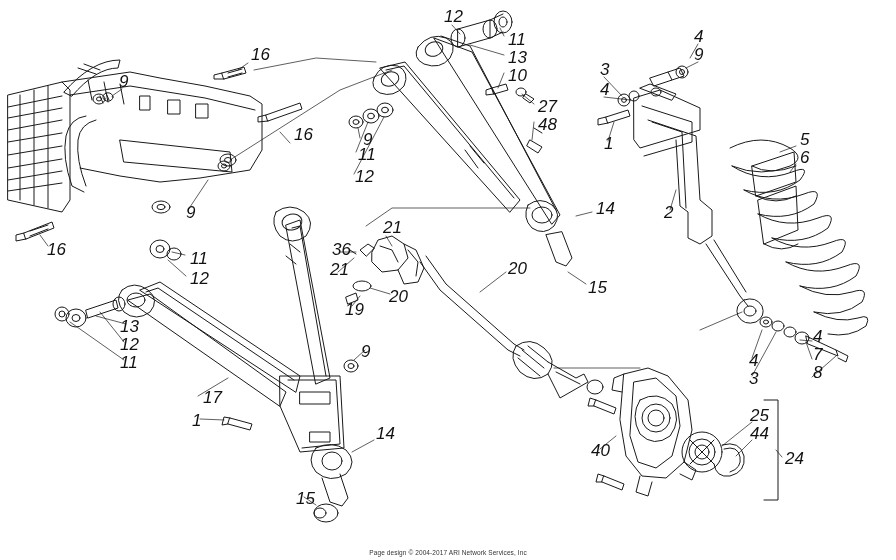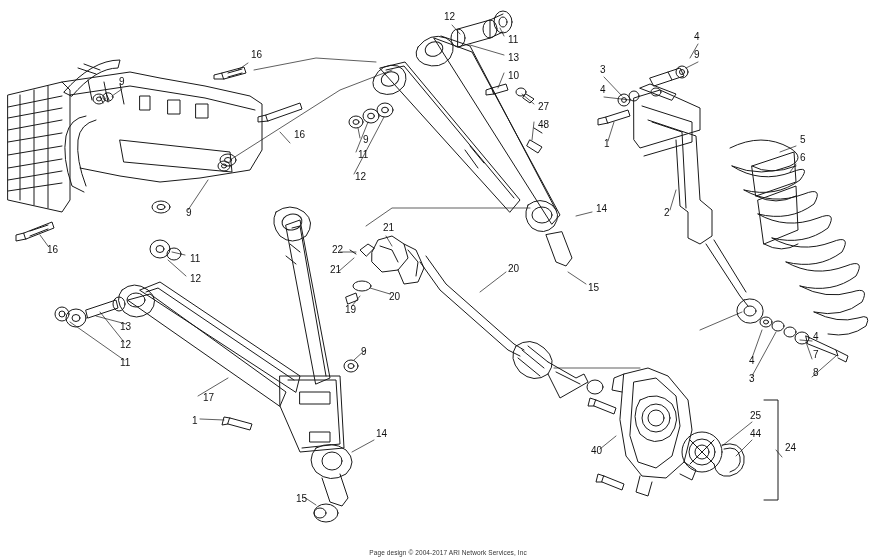--- a/index.html
+++ b/index.html
@@ -8,24 +8,25 @@
     background:#ffffff;
     font-family:"Liberation Sans", sans-serif;
     overflow:hidden;
     position:relative;
   }
   #stage{position:absolute;left:0;top:0;width:896px;height:560px;}
   svg.diagram{position:absolute;left:0;top:0;width:896px;height:560px;}
   .callout{
     position:absolute;
     font-family:"Liberation Sans", sans-serif;
-    font-size:10px;
+    font-size:17px;
     color:#111111;
     white-space:nowrap;
     line-height:11px;
+    font-style:italic;
   }
   .footer{
     position:absolute;
     left:0;right:0;bottom:4px;
     text-align:center;
     font-size:6.5px;
     color:#333333;
     font-family:"Liberation Sans", sans-serif;
     letter-spacing:0.1px;
   }
@@ -355,34 +356,34 @@
   <div class="callout" style="left:800px;top:134px">5</div>
   <div class="callout" style="left:800px;top:152px">6</div>
   <div class="callout" style="left:596px;top:203px">14</div>
   <div class="callout" style="left:588px;top:282px">15</div>
   <div class="callout" style="left:749px;top:355px">4</div>
   <div class="callout" style="left:749px;top:373px">3</div>
   <div class="callout" style="left:813px;top:331px">4</div>
   <div class="callout" style="left:813px;top:349px">7</div>
   <div class="callout" style="left:813px;top:367px">8</div>
   <div class="callout" style="left:383px;top:222px">21</div>
-  <div class="callout" style="left:332px;top:244px">22</div>
+  <div class="callout" style="left:332px;top:244px">36</div>
   <div class="callout" style="left:330px;top:264px">21</div>
   <div class="callout" style="left:389px;top:291px">20</div>
   <div class="callout" style="left:345px;top:304px">19</div>
   <div class="callout" style="left:508px;top:263px">20</div>
   <div class="callout" style="left:190px;top:253px">11</div>
   <div class="callout" style="left:190px;top:273px">12</div>
   <div class="callout" style="left:120px;top:321px">13</div>
   <div class="callout" style="left:120px;top:339px">12</div>
   <div class="callout" style="left:120px;top:357px">11</div>
   <div class="callout" style="left:361px;top:346px">9</div>
   <div class="callout" style="left:203px;top:392px">17</div>
   <div class="callout" style="left:192px;top:415px">1</div>
   <div class="callout" style="left:376px;top:428px">14</div>
   <div class="callout" style="left:296px;top:493px">15</div>
   <div class="callout" style="left:591px;top:445px">40</div>
   <div class="callout" style="left:750px;top:410px">25</div>
   <div class="callout" style="left:750px;top:428px">44</div>
-  <div class="callout" style="left:785px;top:442px">24</div>
+  <div class="callout" style="left:785px;top:453px">24</div>
 
   <div class="footer">Page design © 2004-2017 ARI Network Services, Inc</div>
 </div>
 
 </body></html>

